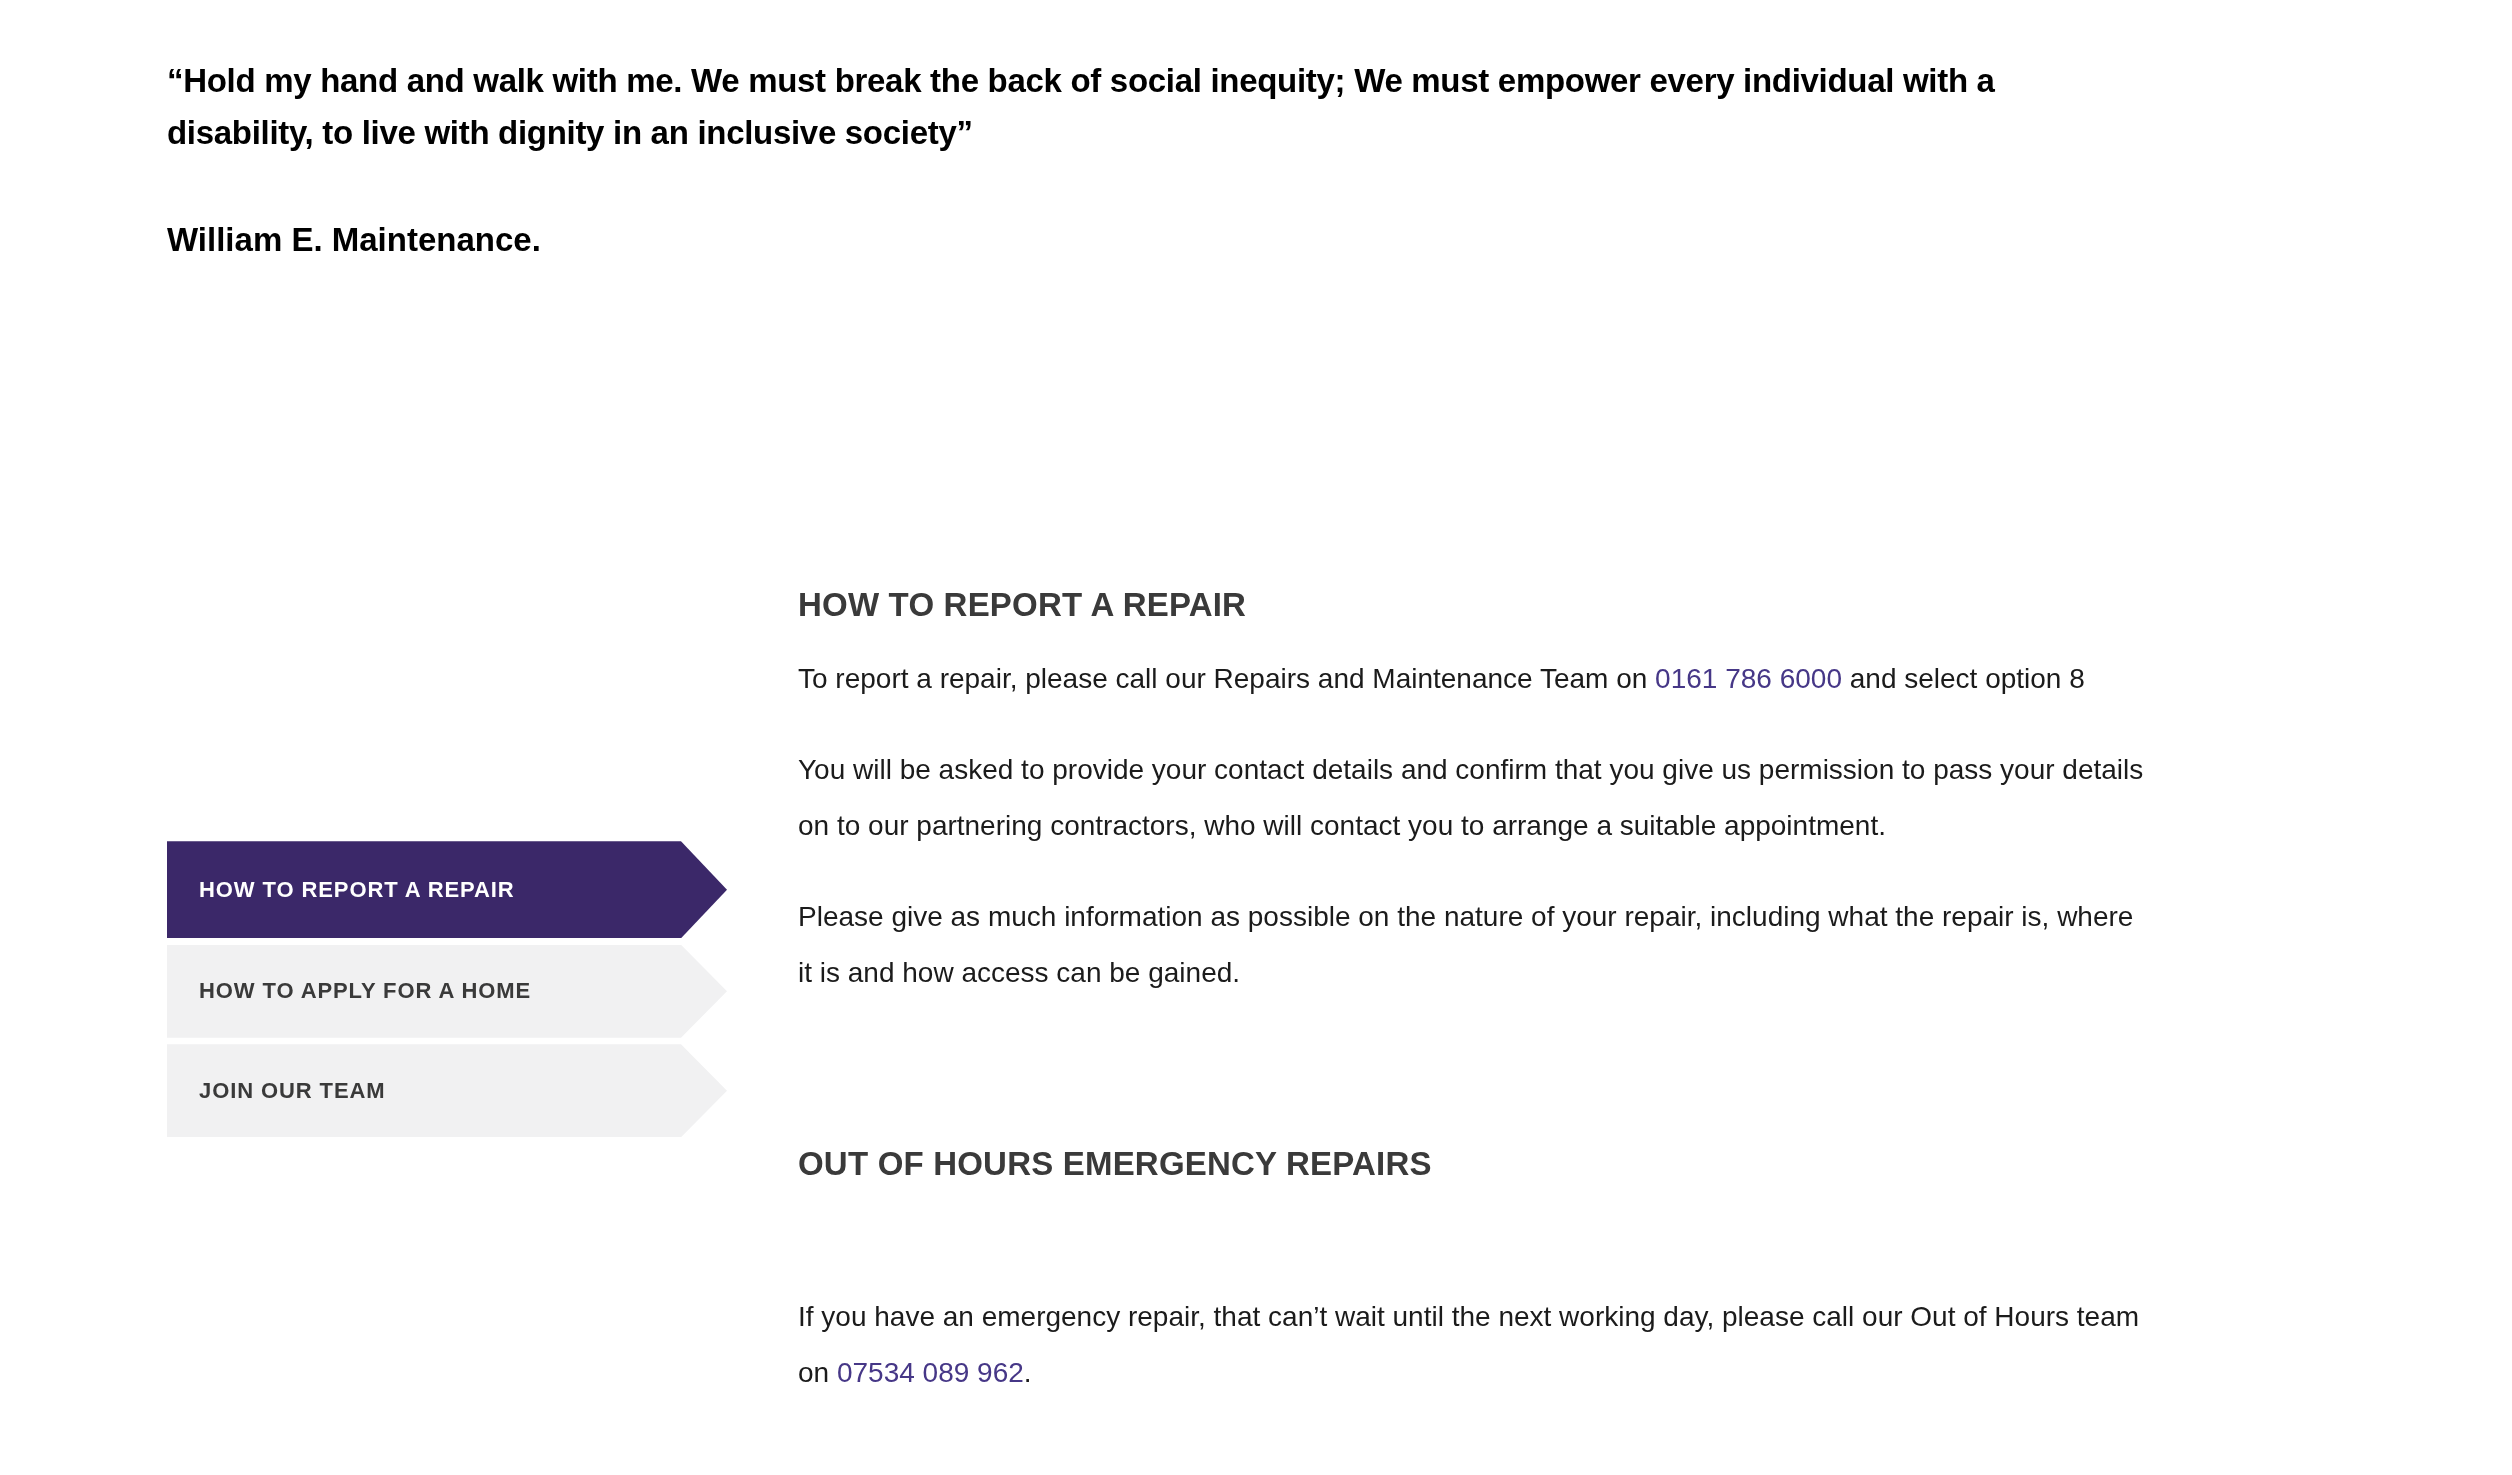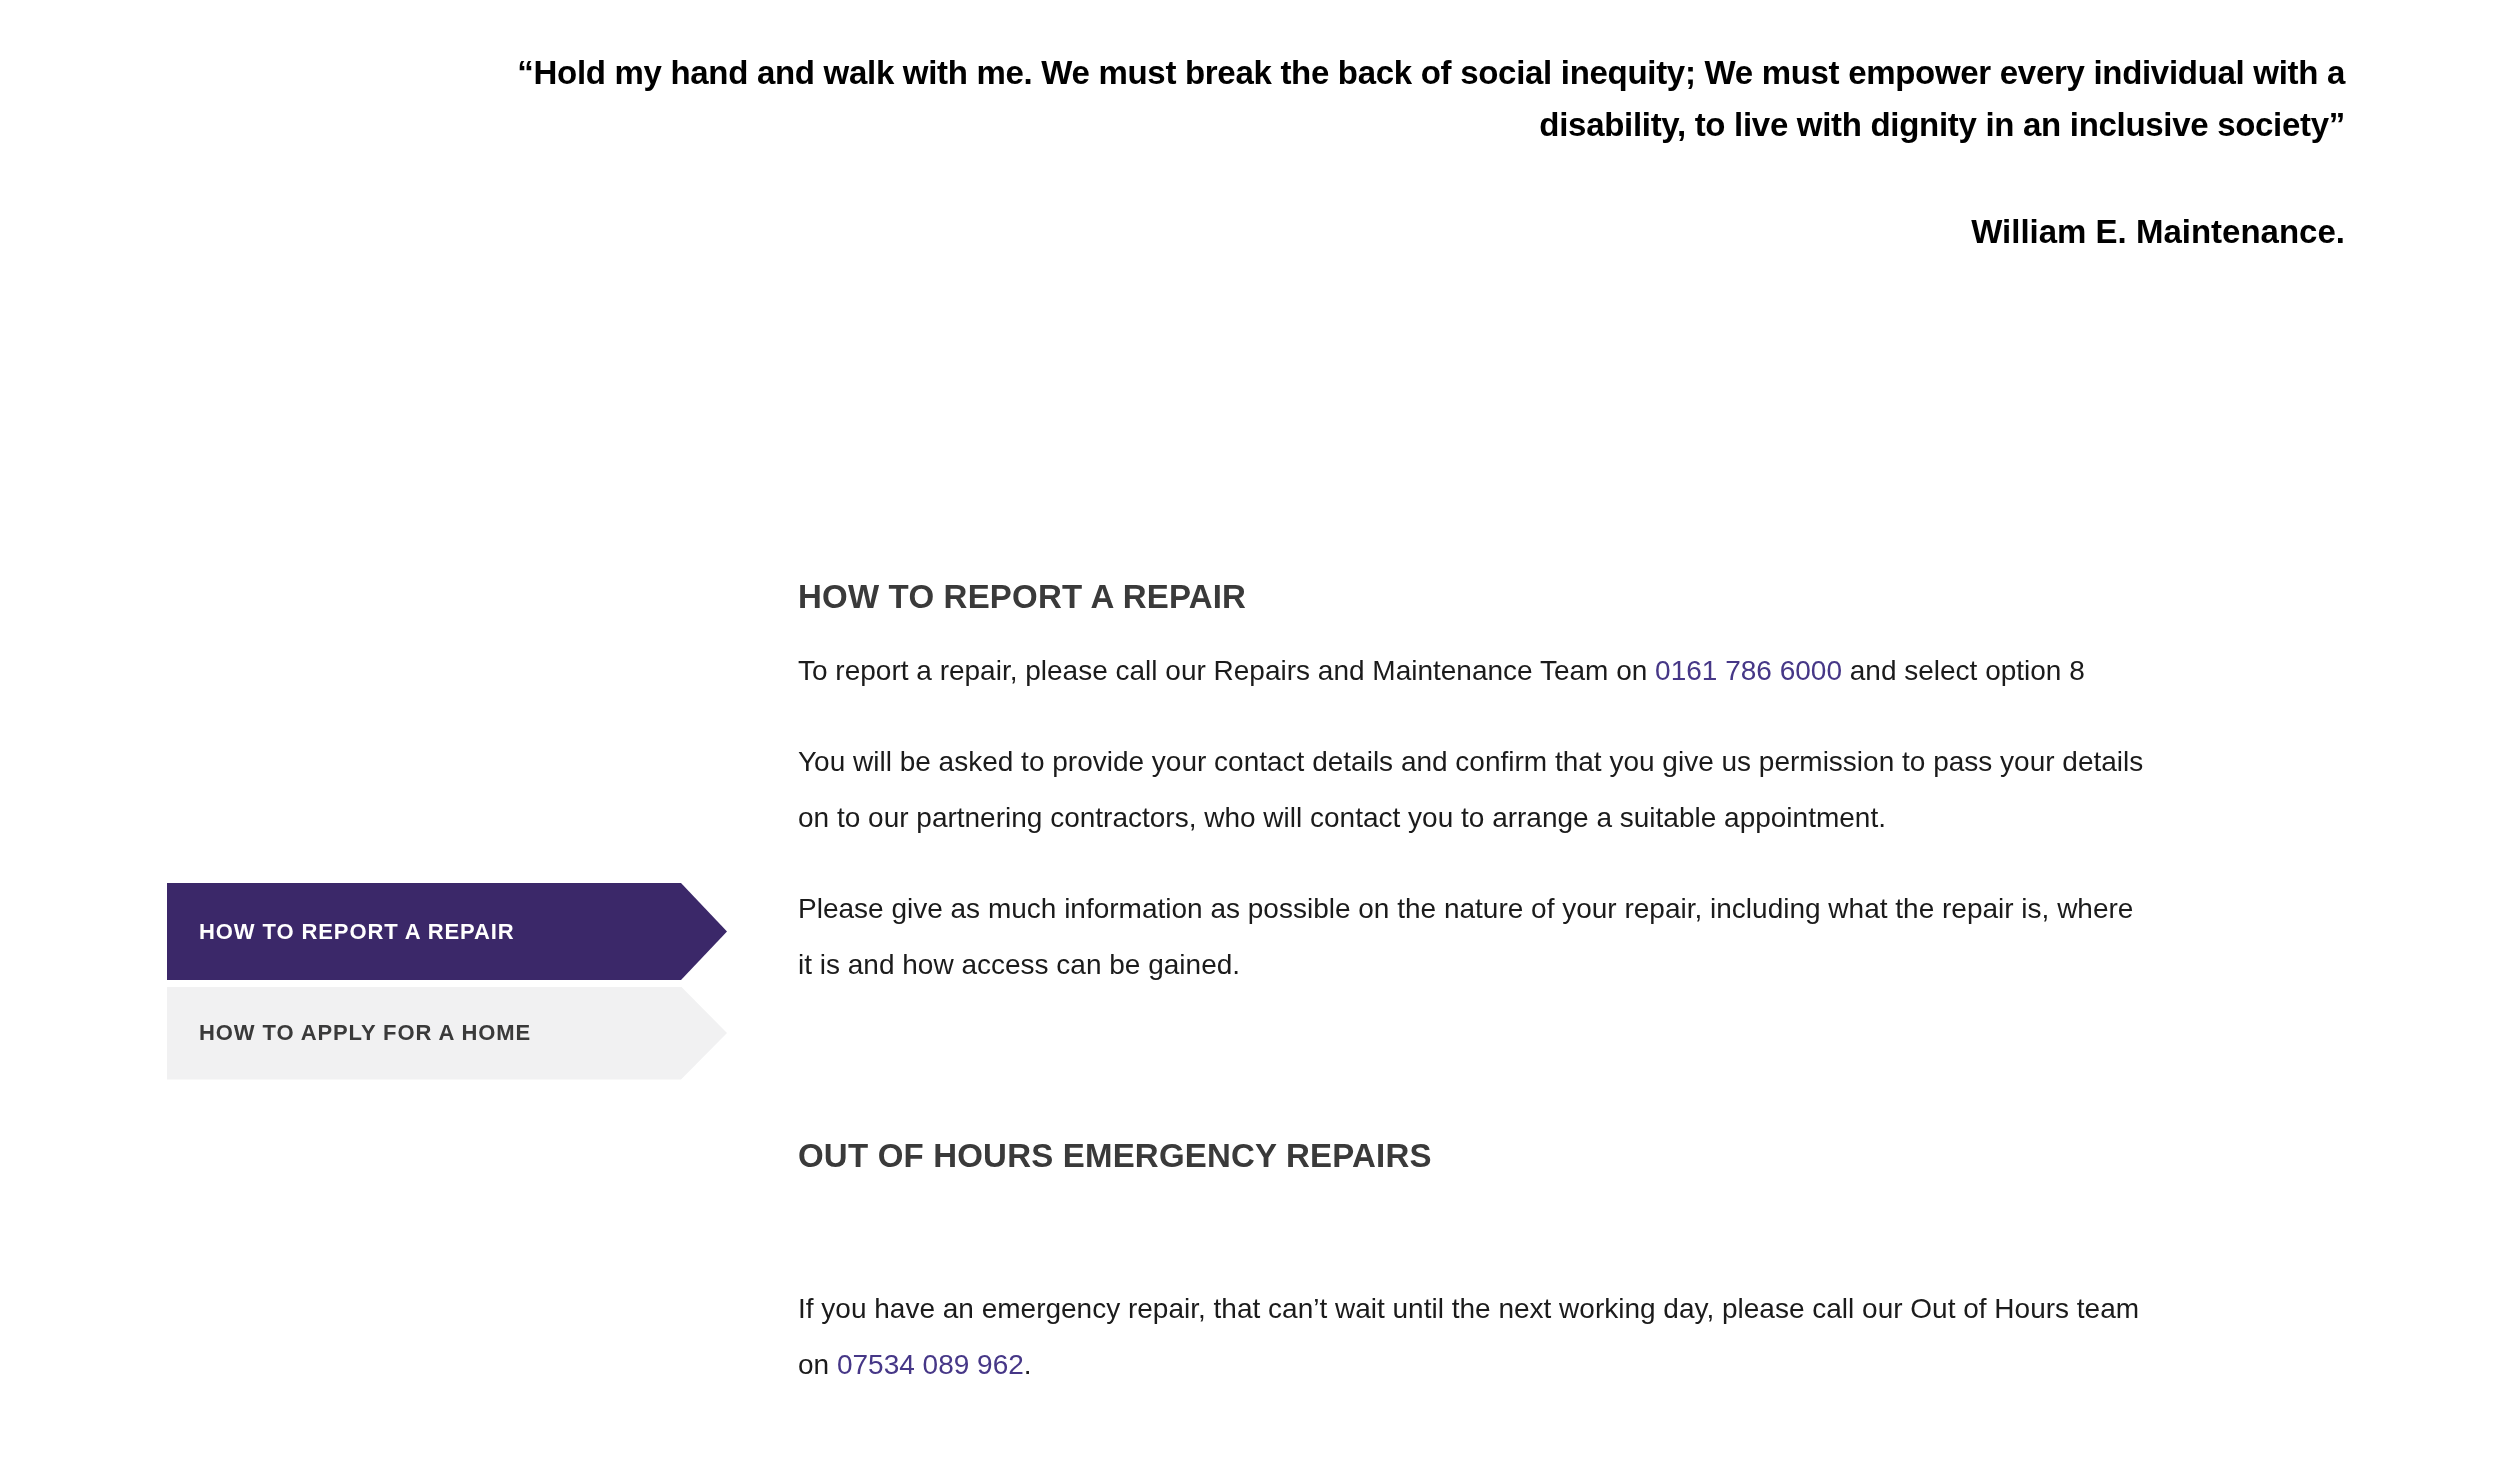--- a/index.html
+++ b/index.html
@@ -7,21 +7,21 @@
   body {
     width: 2512px;
     height: 1476px;
     background: #ffffff;
     font-family: "Liberation Sans", sans-serif;
     overflow: hidden;
   }
   .page { padding-top: 47px; }
 
   
-  .quote-block { width: 2178px; margin: 0 auto; text-align: right; }
+  .quote-block { width: 2178px; margin: 8px auto; text-align: left; }
   .quote {
     font-size: 33px;
     line-height: 52px;
     font-weight: 700;
     color: #000000;
     white-space: pre-line;
     letter-spacing: -0.3px;
   }
   .attribution {
     margin-top: 55px;
@@ -94,20 +94,23 @@
 
   <div class="container">
 
     <nav class="sidebar">
       <a class="nav-item active">
           <span class="nav-label">HOW TO REPORT A REPAIR</span>
         </a>
       <a class="nav-item">
           <span class="nav-label">HOW TO APPLY FOR A HOME</span>
         </a>
+      <a class="nav-item">
+          <span class="nav-label">JOIN OUR TEAM</span>
+        </a>
     </nav>
 
     <main class="content">
       <h2 class="section-title">HOW TO REPORT A REPAIR</h2>
 
       <p class="body-text"><span>To report a repair, please call our Repairs and Maintenance Team on </span><a class="phone">0161 786 6000</a><span> and select option 8</span></p>
 
       <p class="body-text">You will be asked to provide your contact details and confirm that you give us permission to pass your details
 on to our partnering contractors, who will contact you to arrange a suitable appointment.</p>
 

